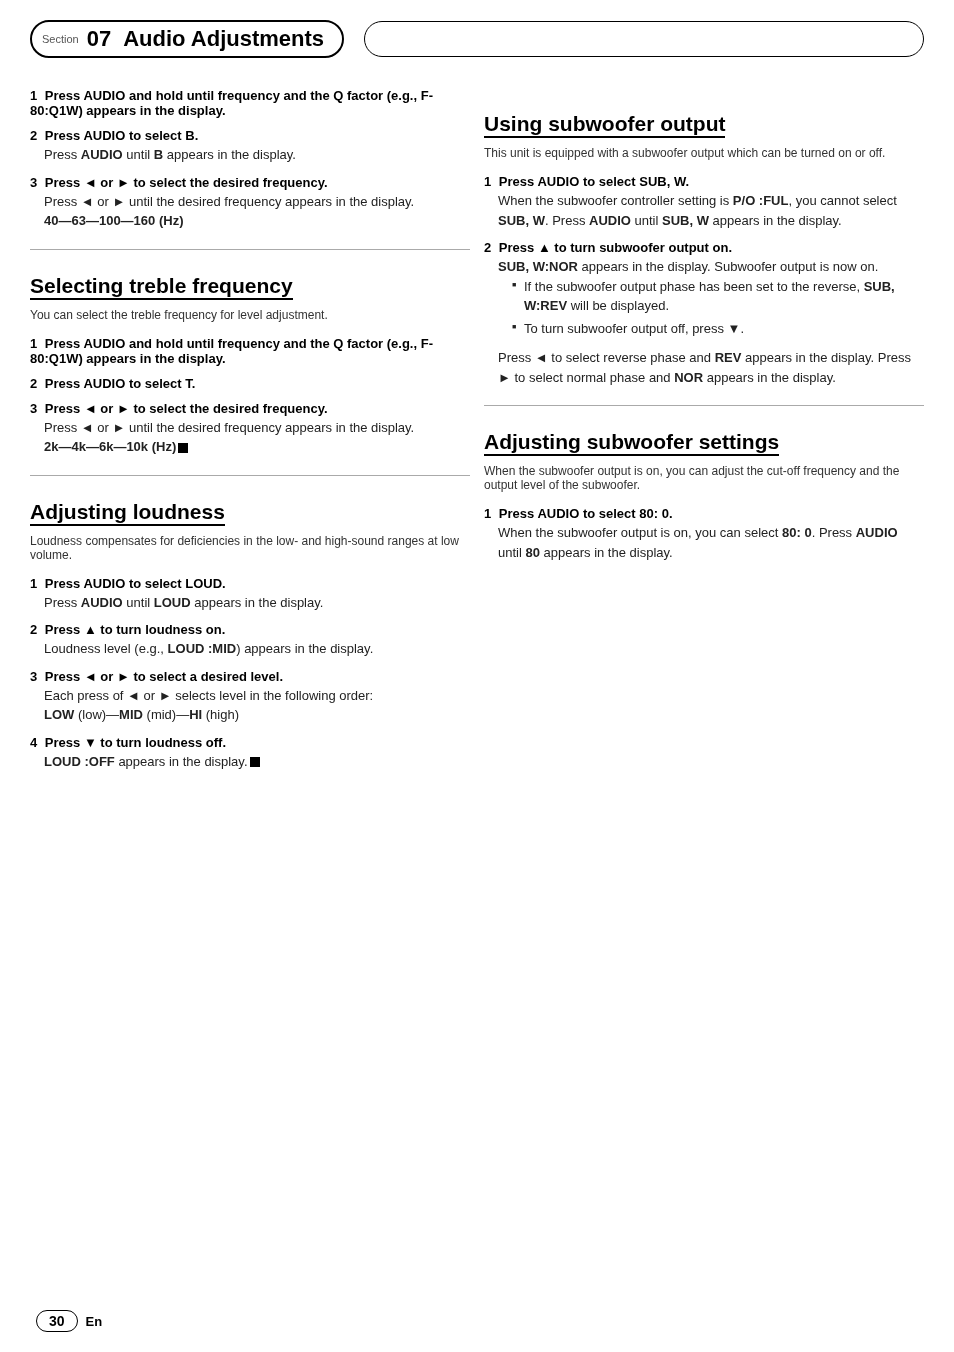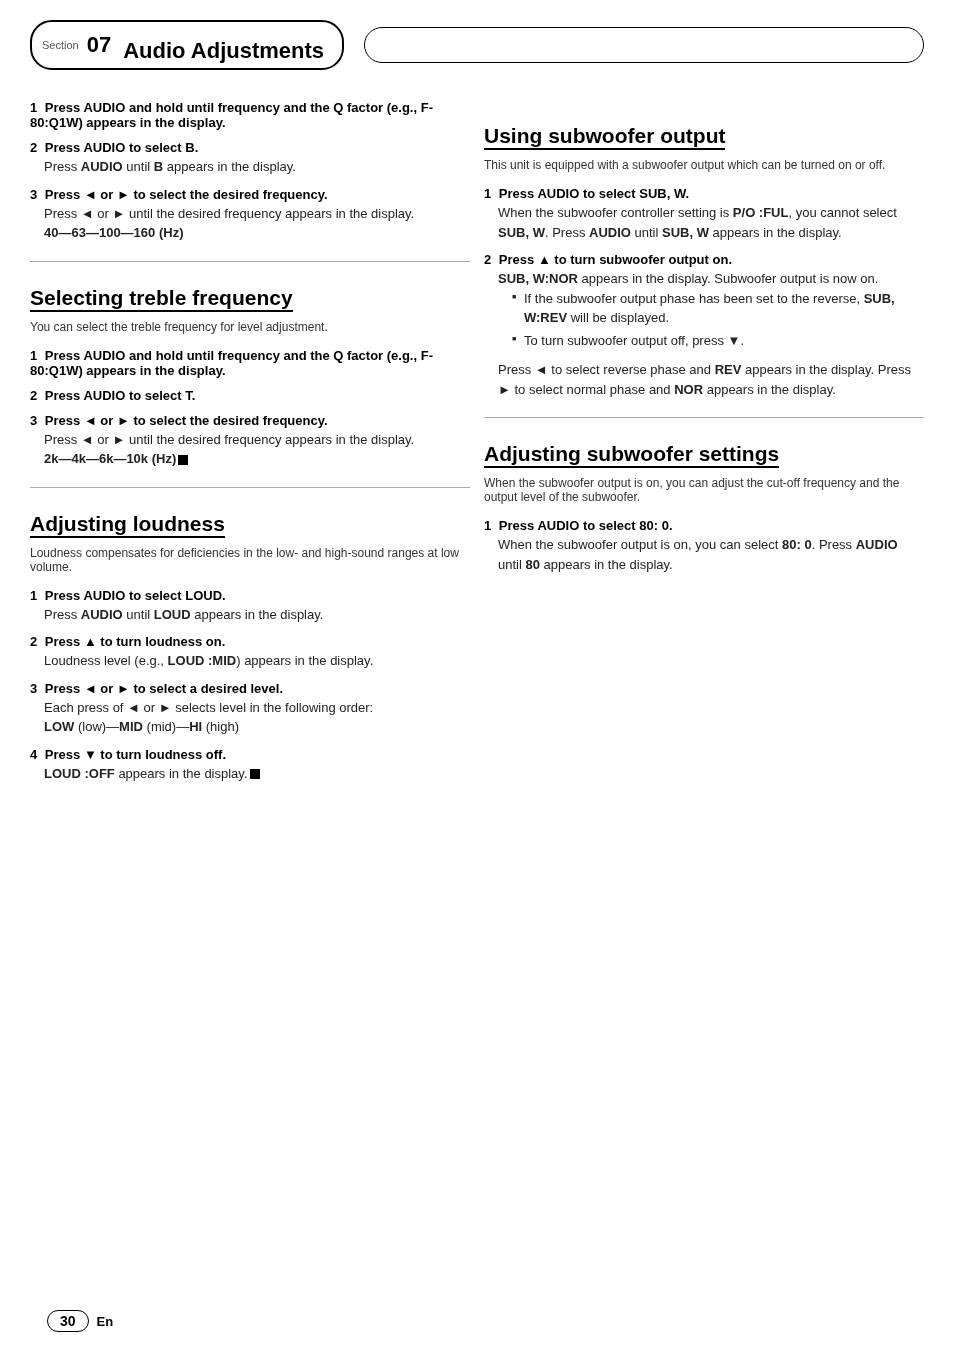--- a/index.html
+++ b/index.html
@@ -47,21 +47,20 @@
       font-size: 22px;
       font-weight: bold;
       margin-right: 12px;
       color: #000;
     }
 
     .section-title {
       font-size: 22px;
       font-weight: bold;
       color: #000;
-      margin-top: 12px;
     }
 
     .header-right-box {
       margin-left: 20px;
       border: 1.5px solid #000;
       border-radius: 18px;
       flex: 1;
       height: 36px;
     }
 
@@ -157,21 +156,21 @@
       font-size: 7px;
       position: absolute;
       left: 0;
       top: 3px;
     }
 
     
     .footer {
       position: absolute;
       bottom: 20px;
-      left: 47px;
+      left: 36px;
       display: flex;
       align-items: center;
       gap: 8px;
     }
 
     .footer-page {
       border: 1.5px solid #000;
       border-radius: 12px;
       padding: 2px 12px;
       font-weight: bold;

